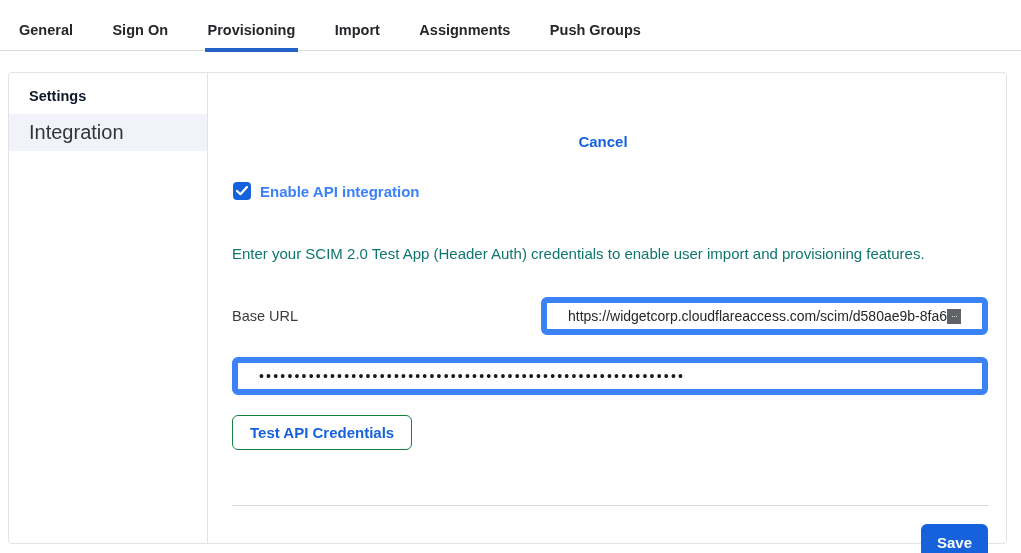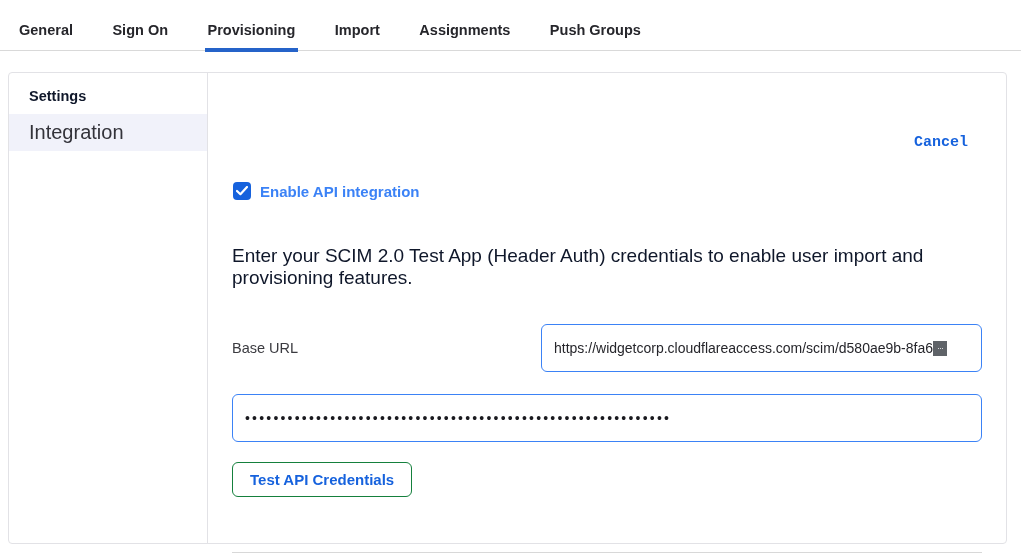--- a/index.html
+++ b/index.html
@@ -67,22 +67,21 @@
   .sidebar-item.selected { background: #f1f2fa; }
 
   
   .content {
     flex: 1;
     padding: 0 24px;
     position: relative;
   }
   .cancel-row {
     padding-top: 60px;
-    text-align: right;
-    font-family: Liberation Mono, monospace;
+    text-align: center;
   }
   .cancel-link {
     display: inline-block;
     margin-right: 14px;
     color: #1662dd;
     font-size: 15px;
     font-weight: 700;
     cursor: pointer;
   }
 
@@ -103,43 +102,43 @@
   .checkbox svg { position: absolute; left: 3px; top: 4px; }
   .enable-label {
     margin-left: 9px;
     font-size: 15px;
     font-weight: 700;
     color: #3b82f6;
   }
 
   .description {
     margin-top: 45px;
-    font-size: 19px;
-    color: #0f172a;
+    font-size: 15px;
+    color: #0f766e;
   }
 
   .field-row {
     display: flex;
     align-items: center;
   }
   .field-row.base { margin-top: 35px; }
   .field-row.token { margin-top: 22px; }
   .field-label {
     width: 309px;
     flex: none;
     font-size: 14.5px;
     color: #3b3b40;
   }
   .field-input {
     flex: 1;
-    height: 48px;
-    border: 1px solid #3b82f6;
+    height: 38px;
+    border: 6px solid #3b82f6;
     border-radius: 6px;
     background: #ffffff;
-    padding: 0 12px;
+    padding: 0 21px;
     font-size: 14px;
     color: #26262b;
     line-height: 36px;
     white-space: nowrap;
     overflow: hidden;
     display: flex;
     align-items: center;
     cursor: text;
   }
   .field-input .value {

